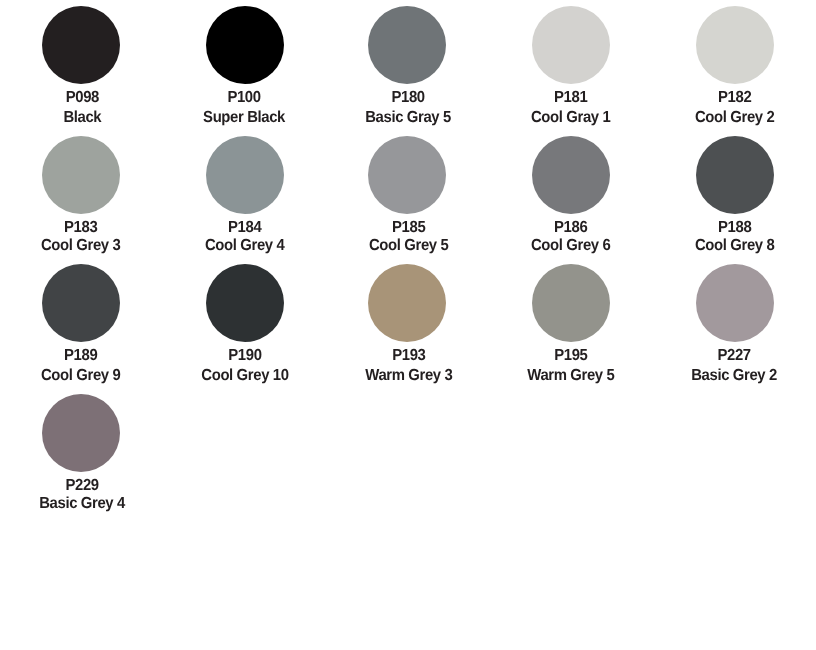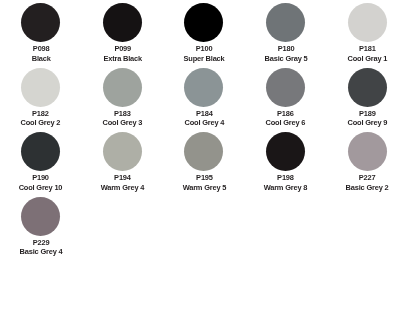--- a/index.html
+++ b/index.html
@@ -67,27 +67,20 @@
 <div id="swatch-chart">
   <div class="swatch-grid">
       <div class="swatch-cell">
         <div class="swatch-dot" style="background: rgb(35, 31, 32);"></div>
         <div class="swatch-label">
           <span class="swatch-code">P098</span>
           <span class="swatch-name">Black</span>
         </div>
       </div>
       <div class="swatch-cell">
-        <div class="swatch-dot" style="background: rgb(21, 18, 19);"></div>
-        <div class="swatch-label">
-          <span class="swatch-code">P099</span>
-          <span class="swatch-name">Extra Black</span>
-        </div>
-      </div>
-      <div class="swatch-cell">
         <div class="swatch-dot" style="background: rgb(0, 0, 0);"></div>
         <div class="swatch-label">
           <span class="swatch-code">P100</span>
           <span class="swatch-name">Super Black</span>
         </div>
       </div>
       <div class="swatch-cell">
         <div class="swatch-dot" style="background: rgb(111, 116, 119);"></div>
         <div class="swatch-label">
           <span class="swatch-code">P180</span>
@@ -116,59 +109,66 @@
         </div>
       </div>
       <div class="swatch-cell">
         <div class="swatch-dot" style="background: rgb(139, 148, 150);"></div>
         <div class="swatch-label">
           <span class="swatch-code">P184</span>
           <span class="swatch-name">Cool Grey 4</span>
         </div>
       </div>
       <div class="swatch-cell">
+        <div class="swatch-dot" style="background: rgb(150, 151, 154);"></div>
+        <div class="swatch-label">
+          <span class="swatch-code">P185</span>
+          <span class="swatch-name">Cool Grey 5</span>
+        </div>
+      </div>
+      <div class="swatch-cell">
         <div class="swatch-dot" style="background: rgb(119, 120, 123);"></div>
         <div class="swatch-label">
           <span class="swatch-code">P186</span>
           <span class="swatch-name">Cool Grey 6</span>
+        </div>
+      </div>
+      <div class="swatch-cell">
+        <div class="swatch-dot" style="background: rgb(77, 80, 82);"></div>
+        <div class="swatch-label">
+          <span class="swatch-code">P188</span>
+          <span class="swatch-name">Cool Grey 8</span>
         </div>
       </div>
       <div class="swatch-cell">
         <div class="swatch-dot" style="background: rgb(65, 68, 70);"></div>
         <div class="swatch-label">
           <span class="swatch-code">P189</span>
           <span class="swatch-name">Cool Grey 9</span>
         </div>
       </div>
       <div class="swatch-cell">
         <div class="swatch-dot" style="background: rgb(45, 49, 51);"></div>
         <div class="swatch-label">
           <span class="swatch-code">P190</span>
           <span class="swatch-name">Cool Grey 10</span>
         </div>
       </div>
       <div class="swatch-cell">
-        <div class="swatch-dot" style="background: rgb(174, 175, 166);"></div>
+        <div class="swatch-dot" style="background: rgb(168, 148, 120);"></div>
         <div class="swatch-label">
-          <span class="swatch-code">P194</span>
-          <span class="swatch-name">Warm Grey 4</span>
+          <span class="swatch-code">P193</span>
+          <span class="swatch-name">Warm Grey 3</span>
         </div>
       </div>
       <div class="swatch-cell">
         <div class="swatch-dot" style="background: rgb(147, 147, 140);"></div>
         <div class="swatch-label">
           <span class="swatch-code">P195</span>
           <span class="swatch-name">Warm Grey 5</span>
-        </div>
-      </div>
-      <div class="swatch-cell">
-        <div class="swatch-dot" style="background: rgb(26, 22, 23);"></div>
-        <div class="swatch-label">
-          <span class="swatch-code">P198</span>
-          <span class="swatch-name">Warm Grey 8</span>
         </div>
       </div>
       <div class="swatch-cell">
         <div class="swatch-dot" style="background: rgb(162, 153, 157);"></div>
         <div class="swatch-label">
           <span class="swatch-code">P227</span>
           <span class="swatch-name">Basic Grey 2</span>
         </div>
       </div>
       <div class="swatch-cell">

